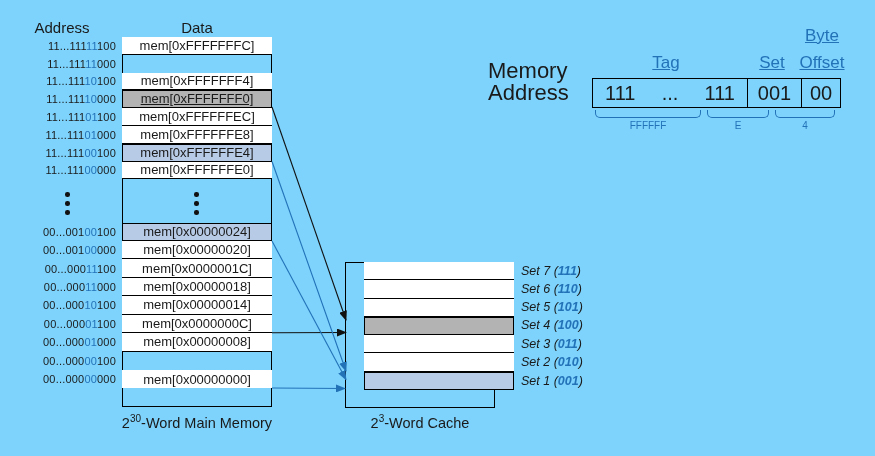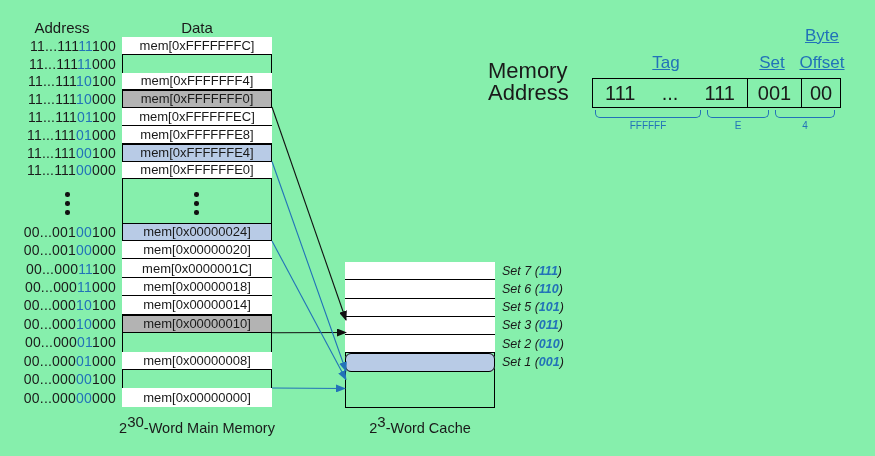--- a/index.html
+++ b/index.html
@@ -1,16 +1,16 @@
 <!DOCTYPE html>
 <html style="--blue: #2272b8; --lblue: #b8cbe6; --gray: #b3b3b3;"><head>
 <meta charset="utf-8">
 <style>
   html,body{margin:0;padding:0;background:#fff;}
-  .canvas{position:relative;width:875px;height:456px;background:#86efac;overflow:hidden;
+  .canvas{position:relative;width:875px;height:456px;background:#7dd3fc;overflow:hidden;
           font-family:"Liberation Sans",sans-serif;color:#1a1a1a;}
   .abs{position:absolute;}
   svg.arrows{position:absolute;left:0;top:0;width:875px;height:456px;pointer-events:none;z-index:5;}
 
   
   .col-header{position:absolute;top:19px;font-size:15px;text-align:center;}
   #hdr-address{left:8px;width:108px;}
   #hdr-data{left:122px;width:150px;}
 
   
@@ -18,48 +18,48 @@
   #mem-outline{left:122px;top:37px;width:150px;height:369.5px;}
   #cache-outline{left:345px;top:262px;width:150px;height:146px;}
 
   
   .mem-section{position:absolute;left:4px;width:268px;}
   #mem-top{top:37px;}
   #mem-bottom{top:222.5px;}
   .mem-row{display:flex;align-items:center;box-sizing:border-box;}
   #mem-top .mem-row{height:17.8px;}
   #mem-bottom .mem-row{height:18.45px;}
-  .addr{width:112px;text-align:right;font-size:14px;letter-spacing:.2px;white-space:nowrap;}
+  .addr{width:112px;text-align:right;font-size:11px;letter-spacing:.2px;white-space:nowrap;}
   .a-set{color:var(--blue);}
   .cell{margin-left:6px;width:150px;height:100%;box-sizing:border-box;display:flex;
         align-items:center;justify-content:center;border-bottom:1px solid #000;
         font-size:13px;background:#fff;}
   #mem-bottom .mem-row:last-child .cell{border-bottom:none;}
-  .cell.hl-gray{background:var(--gray);outline:1.7px solid #000;outline-offset:-1.7px;}
+  .cell.hl-gray{background:var(--gray);outline:1.7px solid #000;outline-offset:-1.7px;text-decoration:underline;}
   .cell.hl-blue{background:var(--lblue);outline:1.7px solid #000;outline-offset:-1.7px;}
 
   
   .ellipsis{position:absolute;top:192px;display:flex;flex-direction:column;gap:4.5px;}
   .ellipsis i{width:4.5px;height:4.5px;border-radius:50%;background:#111;}
 
   
-  #cache-rows{position:absolute;left:345px;top:262px;width:150px;font-style:italic;}
+  #cache-rows{position:absolute;left:364px;top:262px;width:150px;font-style:italic;}
   .cache-row{position:relative;height:18.25px;box-sizing:border-box;border-bottom:1px solid #000;background:#fff;}
   .cache-row:last-child{border-bottom:none;}
   .cache-row.hl-gray{background:var(--gray);outline:1.7px solid #000;outline-offset:-1.7px;}
-  .cache-row.hl-blue{background:var(--lblue);outline:1.7px solid #000;outline-offset:-1.7px;border-radius:6px;}
+  .cache-row.hl-blue{background:var(--lblue);outline:1.7px solid #000;outline-offset:-1.7px;}
   .set-label{position:absolute;left:157px;top:50%;transform:translateY(-50%);
              white-space:nowrap;font-size:12.5px;}
   .set-label .bits{color:var(--blue);font-weight:700;}
 
   
   .caption{position:absolute;top:413px;font-size:14.5px;text-align:center;}
   #mem-caption{left:87px;width:220px;}
   #cache-caption{left:330px;width:180px;}
-  .caption sup{font-size:15px;vertical-align:6px;}
+  .caption sup{font-size:10px;vertical-align:6px;}
 
   
   #mem-addr-lbl{left:488px;top:60px;font-size:22px;line-height:22px;}
   .fld-lbl{position:absolute;color:var(--blue);font-size:17px;text-align:center;white-space:nowrap;text-decoration:underline;}
   #byte-lbl{left:787px;top:26px;width:70px;}
   #tag-lbl{left:631px;top:53px;width:70px;}
   #set-lbl{left:742px;top:53px;width:60px;}
   #offset-lbl{left:788px;top:53px;width:68px;}
   #addr-box{left:592px;top:78px;width:247px;height:28px;border:1.6px solid #000;
             box-sizing:content-box;display:flex;font-size:20px;}
@@ -186,27 +186,24 @@
           <span class="d">mem[0x00000018]</span>
         </div>
   </div>
       <div class="mem-row">
     <div class="addr"><span class="a-pre">00...000</span><span class="a-set">10</span><span class="a-post">100</span></div>
     <div class="cell">
           <span class="d">mem[0x00000014]</span>
         </div>
   </div>
       <div class="mem-row">
-    <div class="addr"><span class="a-pre">00...000</span><span class="a-set">10</span><span class="a-post">000</span></div>
-    <div class="cell hl-gray">
-          <span class="d">mem[0x00000010]</span>
-        </div>
-  </div>
-      <div class="mem-row">
     <div class="addr"><span class="a-pre">00...000</span><span class="a-set">01</span><span class="a-post">100</span></div>
+    <div class="cell">
+          <span class="d">mem[0x0000000C]</span>
+        </div>
   </div>
       <div class="mem-row">
     <div class="addr"><span class="a-pre">00...000</span><span class="a-set">01</span><span class="a-post">000</span></div>
     <div class="cell">
           <span class="d">mem[0x00000008]</span>
         </div>
   </div>
       <div class="mem-row">
     <div class="addr"><span class="a-pre">00...000</span><span class="a-set">00</span><span class="a-post">100</span></div>
   </div>
@@ -224,20 +221,23 @@
   <div class="table-outline" id="cache-outline"></div>
   <div id="cache-rows">
       <div class="cache-row">
     <div class="set-label"><span class="pre">Set 7 (</span><span class="bits">111</span><span class="post">)</span></div>
   </div>
       <div class="cache-row">
     <div class="set-label"><span class="pre">Set 6 (</span><span class="bits">110</span><span class="post">)</span></div>
   </div>
       <div class="cache-row">
     <div class="set-label"><span class="pre">Set 5 (</span><span class="bits">101</span><span class="post">)</span></div>
+  </div>
+      <div class="cache-row hl-gray">
+    <div class="set-label"><span class="pre">Set 4 (</span><span class="bits">100</span><span class="post">)</span></div>
   </div>
       <div class="cache-row">
     <div class="set-label"><span class="pre">Set 3 (</span><span class="bits">011</span><span class="post">)</span></div>
   </div>
       <div class="cache-row">
     <div class="set-label"><span class="pre">Set 2 (</span><span class="bits">010</span><span class="post">)</span></div>
   </div>
       <div class="cache-row hl-blue">
     <div class="set-label"><span class="pre">Set 1 (</span><span class="bits">001</span><span class="post">)</span></div>
   </div>

